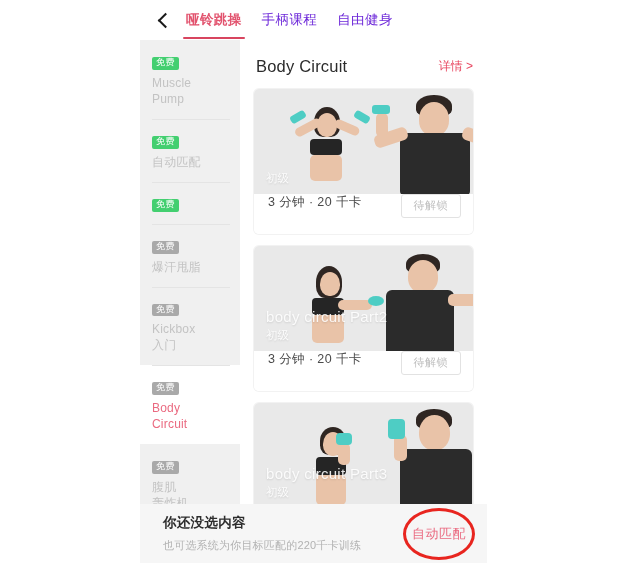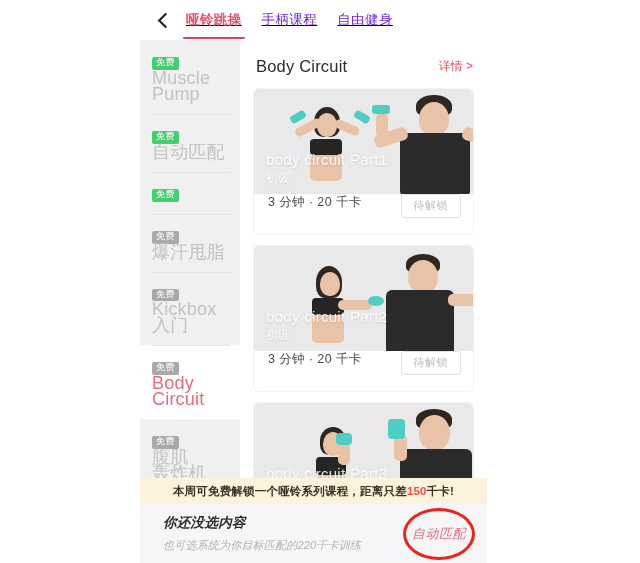--- a/index.html
+++ b/index.html
@@ -17,21 +17,20 @@
     overflow: hidden;
   }
 
   
   .topbar {
     position: relative;
     height: 40px;
     background: #ffffff;
     display: flex;
     align-items: flex-end;
-    text-decoration: underline;
   }
   .back-btn {
     width: 46px; height: 40px;
     display: flex; align-items: center; justify-content: center;
     flex: none;
   }
   .chev {
     display: block;
     width: 11px; height: 11px;
     border-left: 2.6px solid #1a1a1a;
@@ -91,21 +90,22 @@
     font-size: 9px;
     color: #ffffff;
     background: #43cf70;
     padding: 1px 4px 2px;
     border-radius: 2px;
     line-height: 1.1;
     letter-spacing: .5px;
   }
   .badge.gray { background: #a9a9a9; }
   .side-label {
-    font-size: 18px;
+    margin-top: 5px;
+    font-size: 12px;
     line-height: 16px;
     color: #c3c3c3;
     white-space: pre-line;
     letter-spacing: .2px;
   }
   .side-item.selected .side-label { color: #ea6a80; font-weight: normal; }
 
   
   .main {
     flex: 1;
@@ -239,21 +239,20 @@
 
   
   .bottom {
     position: absolute;
     left: 0; right: 0; bottom: 0;
     height: 59px;
     background: #f6f6f6;
     display: flex;
     align-items: center;
     z-index: 6;
-    font-style: italic;
   }
   .bottom-texts { padding-left: 23px; }
   .bottom-title {
     font-size: 13.5px;
     color: #2d2d2d;
     font-weight: bold;
     letter-spacing: .3px;
   }
   .bottom-sub {
     margin-top: 6px;
@@ -365,21 +364,20 @@
               <div class="head" style="left:47px;top:7px;width:30px;height:34px;"></div>
               <div class="torso" style="left:28px;top:38px;width:70px;height:62px;"></div>
               <div class="skin" style="left:2px;top:36px;width:34px;height:13px;transform:rotate(-18deg);"></div>
               <div class="skin" style="left:90px;top:36px;width:34px;height:13px;transform:rotate(18deg);"></div>
               <div class="skin" style="left:4px;top:18px;width:12px;height:24px;"></div>
               <div class="skin" style="left:110px;top:18px;width:12px;height:24px;"></div>
               <div class="bell" style="left:0px;top:10px;width:18px;height:9px;"></div>
               <div class="bell" style="left:108px;top:10px;width:18px;height:9px;"></div>
             </div>
           </div>
-          <div class="hero-title">body circuit Part1</div>
           <div class="hero-level">初级</div>
         </div>
         <div class="card-foot">
           <div class="card-meta">3 分钟 · 20 千卡</div>
           <div class="lock-btn">待解锁</div>
         </div>
       </div>
 
       <div class="card">
         <div class="card-hero">
@@ -433,23 +431,20 @@
         </div>
         <div class="card-foot">
           <div class="card-meta">3 分钟 · 20 千卡</div>
           <div class="lock-btn">待解锁</div>
         </div>
       </div>
 
     </div>
   </div>
 
-  <div class="promo">
-    <div class="promo-text"><span>本周可免费解锁一个哑铃系列课程，距离只差</span><span class="hl">150</span><span>千卡!</span></div>
-  </div>
 
   <div class="bottom">
     <div class="bottom-texts">
       <div class="bottom-title">你还没选内容</div>
       <div class="bottom-sub">也可选系统为你目标匹配的220千卡训练</div>
     </div>
     <div class="auto-match">
       <span class="auto-ring"></span>
       <span class="auto-label">自动匹配</span>
     </div>

